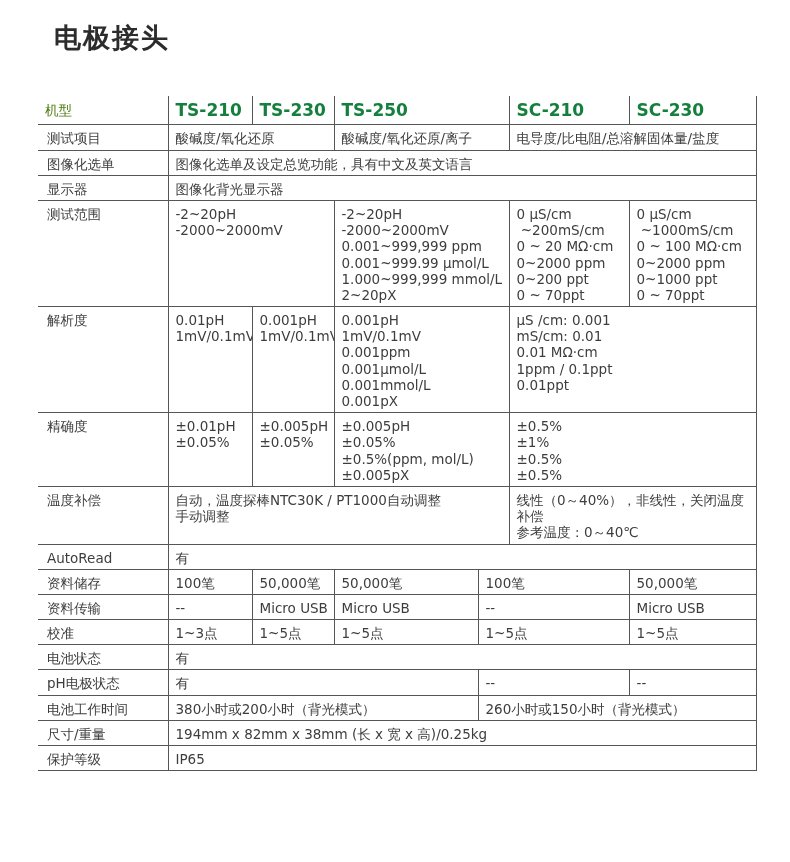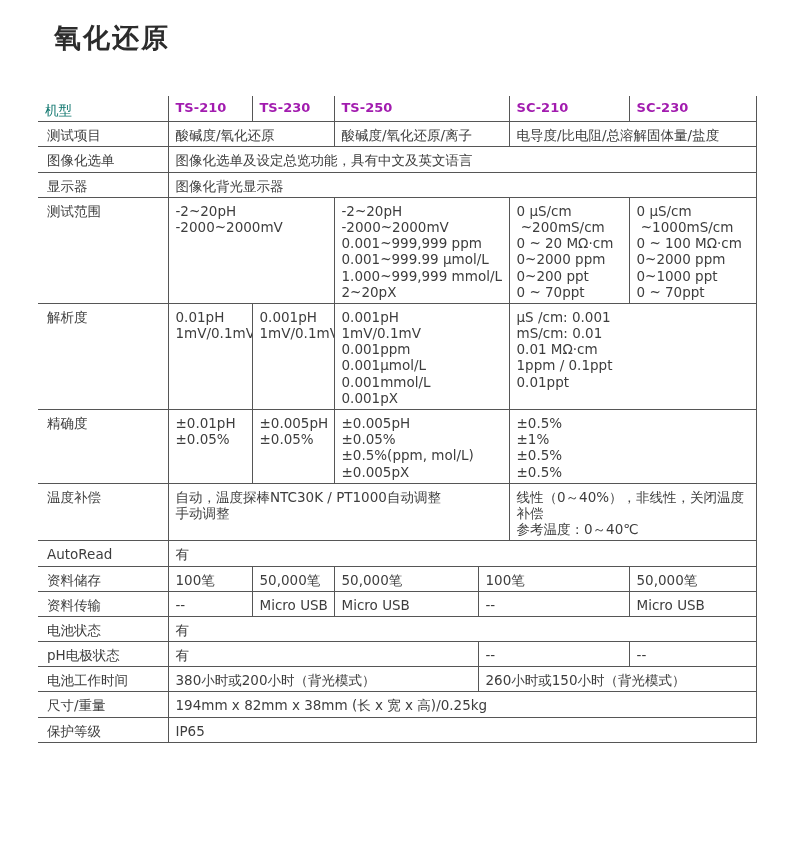--- a/index.html
+++ b/index.html
@@ -33,34 +33,34 @@
     text-align: left;
     padding: 3px 4px 3px 7px;
     line-height: 1.2;
     font-weight: normal;
     overflow: hidden;
   }
   th.model, td.val { border-left: 1px solid #565656; }
   th:last-child, td:last-child { border-right: 1px solid #565656; }
   th.model {
     font-weight: bold;
-    font-size: 13px;
-    color: #a21caf;
+    font-size: 17px;
+    color: #15803d;
     padding-top: 4px;
     padding-bottom: 4px;
   }
-  th.lblh { font-size: 13.5px; color: #0f766e; padding-top: 6px; }
+  th.lblh { font-size: 13.5px; color: #4d7c0f; padding-top: 6px; }
   td.lbl { padding-left: 9px; padding-top: 5px; }
   td.val { white-space: pre-line; padding-top: 5px; }
 </style>
 </head>
 <body>
 
 <div class="page">
-  <div class="title">氧化还原</div>
+  <div class="title">电极接头</div>
 
   <table class="spec">
     <colgroup>
       <col style="width:130px">
         <col style="width:84px">
         <col style="width:82px">
       <col style="width:144px">
         <col style="width:31px">
         <col style="width:120px">
         <col style="width:127px">
@@ -176,20 +176,28 @@
 
     <tr>
       <td class="lbl">资料传输</td>
       <td class="val">--</td>
       <td class="val">Micro USB</td>
       <td class="val">Micro USB</td>
       <td class="val" colspan="2">--</td>
       <td class="val">Micro USB</td>
     </tr>
 
+    <tr>
+      <td class="lbl">校准</td>
+      <td class="val">1~3点</td>
+      <td class="val">1~5点</td>
+      <td class="val">1~5点</td>
+      <td class="val" colspan="2">1~5点</td>
+      <td class="val">1~5点</td>
+    </tr>
 
     <tr>
       <td class="lbl">电池状态</td>
       <td class="val" colspan="6">有</td>
     </tr>
 
     <tr>
       <td class="lbl">pH电极状态</td>
       <td class="val" colspan="3">有</td>
       <td class="val" colspan="2">--</td>

